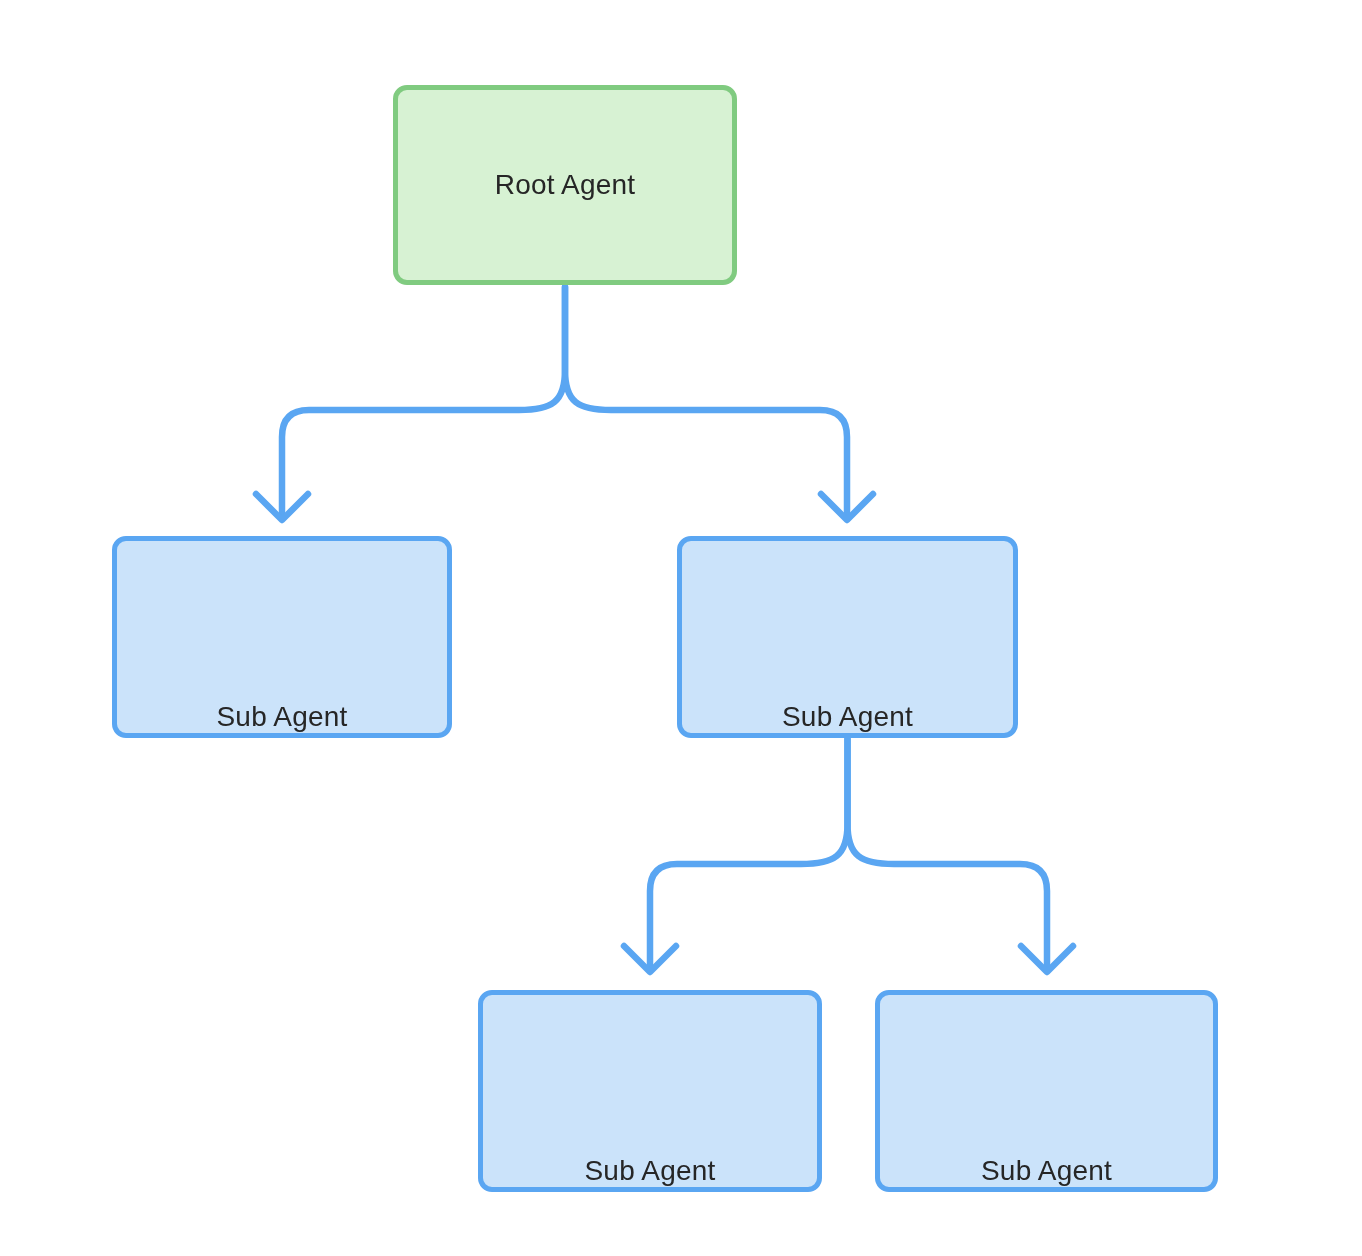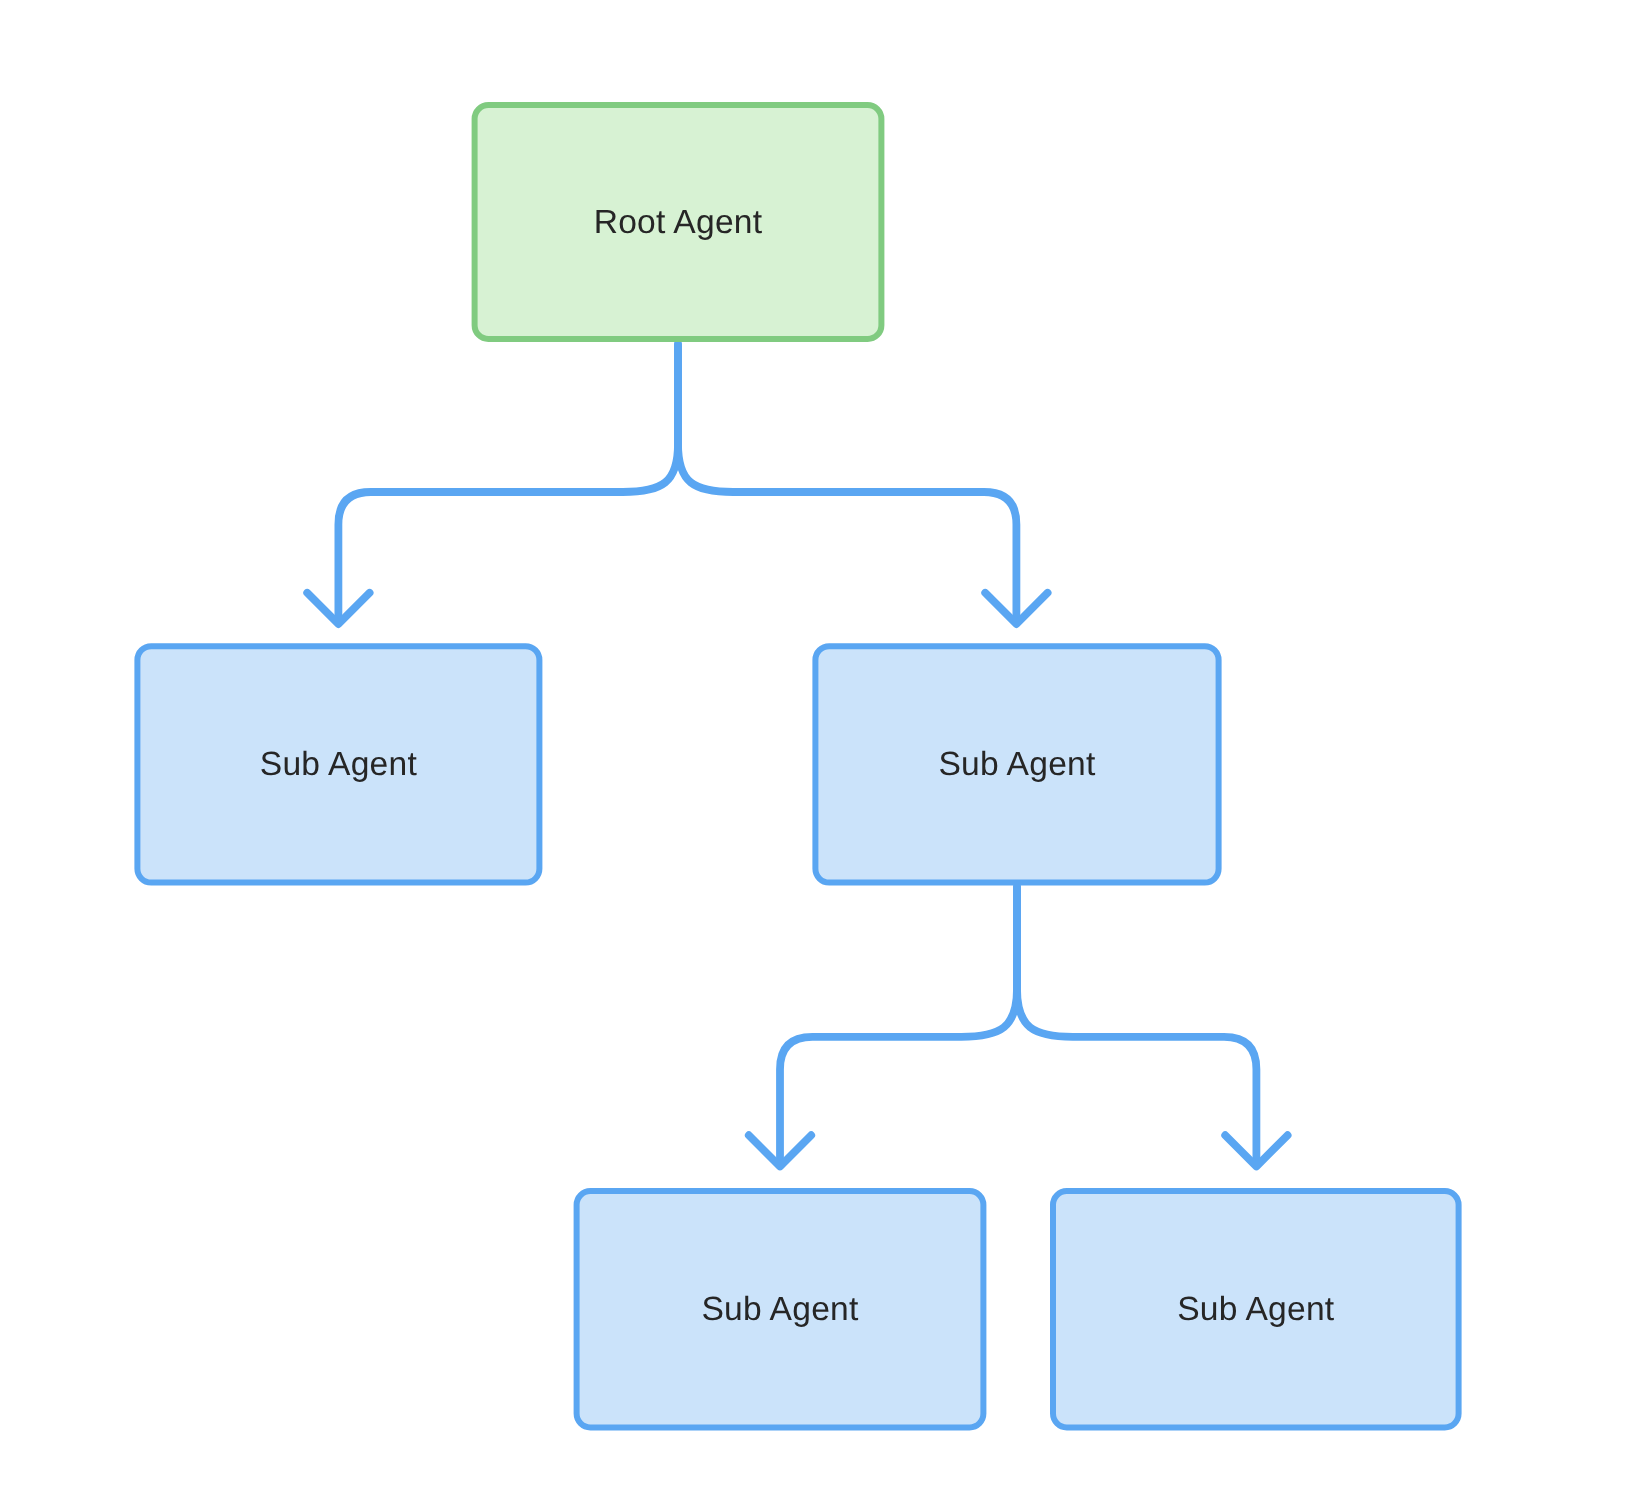--- a/index.html
+++ b/index.html
@@ -43,20 +43,21 @@
     letter-spacing: 0.2px;
     color: var(--text);
   }
   .node.green {
     background: var(--root-fill);
     border: 5px solid var(--root-border);
   }
   .node.blue {
     background: var(--sub-fill);
     border: 5px solid var(--sub-border);
+    align-items: flex-end;
   }
   .node-root         { left: 393px; top: 85px;  width: 344px; height: 200px; }
   .node-sub-left     { left: 112px; top: 536px; width: 340px; height: 202px; }
   .node-sub-right    { left: 677px; top: 536px; width: 341px; height: 202px; }
   .node-sub-bl       { left: 478px; top: 990px; width: 344px; height: 202px; }
   .node-sub-br       { left: 875px; top: 990px; width: 343px; height: 202px; }
 </style>
 </head>
 <body>
 

